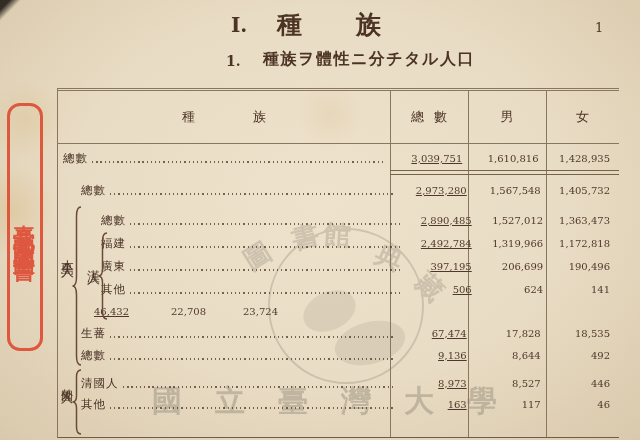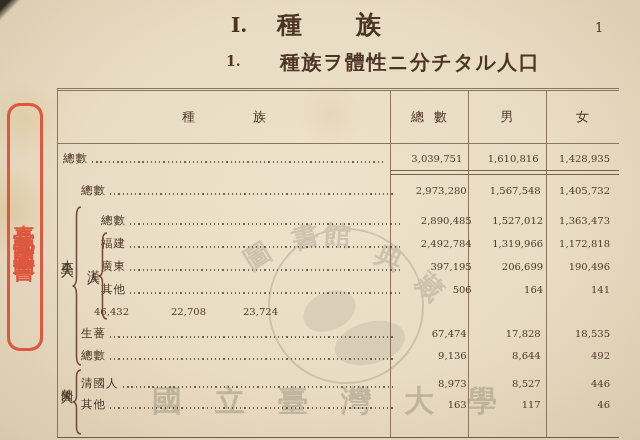--- a/index.html
+++ b/index.html
@@ -13,21 +13,21 @@
       radial-gradient(circle at 26px 120px, rgba(205,160,70,.16), transparent 38px),
       radial-gradient(circle at 330px 115px, rgba(190,140,60,.10), transparent 34px),
       radial-gradient(ellipse at 50% 45%, #eee2cc 0%, #e9dcc4 55%, #d9c9ac 100%);
   }
   .abs{position:absolute;}
 
   
   .title-num{left:231px;top:13px;font-size:20px;font-weight:bold;}
   .title-text{left:277px;top:8px;font-size:25px;font-weight:bold;letter-spacing:54px;white-space:nowrap;}
   .sub-num{left:226px;top:53px;font-size:14px;font-weight:bold;}
-  .sub-text{left:280px;top:49px;font-size:20px;font-weight:600;letter-spacing:1.5px;white-space:nowrap;}
+  .sub-text{left:263px;top:49px;font-size:16px;font-weight:600;letter-spacing:1.5px;white-space:nowrap;}
   .page-num{left:595px;top:20px;font-size:13px;}
 
   
   .stamp{
     left:7px;top:103px;width:30px;height:242px;
     border:3px solid #dd4f36;border-radius:13px;
     display:flex;justify-content:center;align-items:center;
     opacity:.93;z-index:5;
   }
   .stamp-text{
@@ -82,21 +82,21 @@
   .trow:nth-child(11),.trow:nth-child(12){height:20px;}
 
   .stub{width:332px;display:flex;align-items:center;overflow:hidden;}
   .ind0 .stub{padding-left:5px;}
   .ind1 .stub{padding-left:23px;}
   .ind2 .stub{padding-left:43px;}
   .rlabel{font-size:11.5px;letter-spacing:1px;white-space:nowrap;color:#4a3326;}
   .leader{flex:1;height:2px;margin:7px 6px 0 4px;opacity:.8;
     background:repeating-linear-gradient(90deg,#5a4132 0 1.3px,transparent 1.3px 4.2px);}
   .val{font-size:10px;text-align:right;color:#4f382b;white-space:nowrap;}
-  .c0{width:78px;padding-right:7px;box-sizing:border-box;}
+  .c0{width:78px;padding-right:7px;box-sizing:border-box;text-decoration:underline;}
   .c1{width:78px;padding-right:8px;box-sizing:border-box;text-align:right;}
   .c2{width:73px;padding-right:9px;box-sizing:border-box;}
   .dsep{position:absolute;left:332px;right:0;bottom:-5px;height:3px;
     border-top:1px solid #76634e;border-bottom:1px solid #76634e;}
 
   .vlabel{position:absolute;writing-mode:vertical-rl;text-orientation:upright;
     font-size:13px;letter-spacing:3px;color:#4a3326;line-height:1;}
   .g-honto{left:3px;top:158px;}
   .g-kanjin{left:29px;top:168px;}
   .g-gaikoku{left:3px;top:288px;font-size:12px;letter-spacing:2px;}
@@ -183,21 +183,21 @@
         <div class="val c0">397,195</div>
         <div class="val c1">206,699</div>
         <div class="val c2">190,496</div>
       </div>
       <div class="trow ind2">
         <div class="stub">
           <span class="rlabel">其他</span>
           <span class="leader"></span>
         </div>
         <div class="val c0">506</div>
-        <div class="val c1">164</div>
+        <div class="val c1">624</div>
         <div class="val c2">141</div>
       </div>
       <div class="trow ind1">
         <div class="val c0">46,432</div>
         <div class="val c1">22,708</div>
         <div class="val c2">23,724</div>
       </div>
       <div class="trow ind1">
         <div class="stub">
           <span class="rlabel">生蕃</span>

